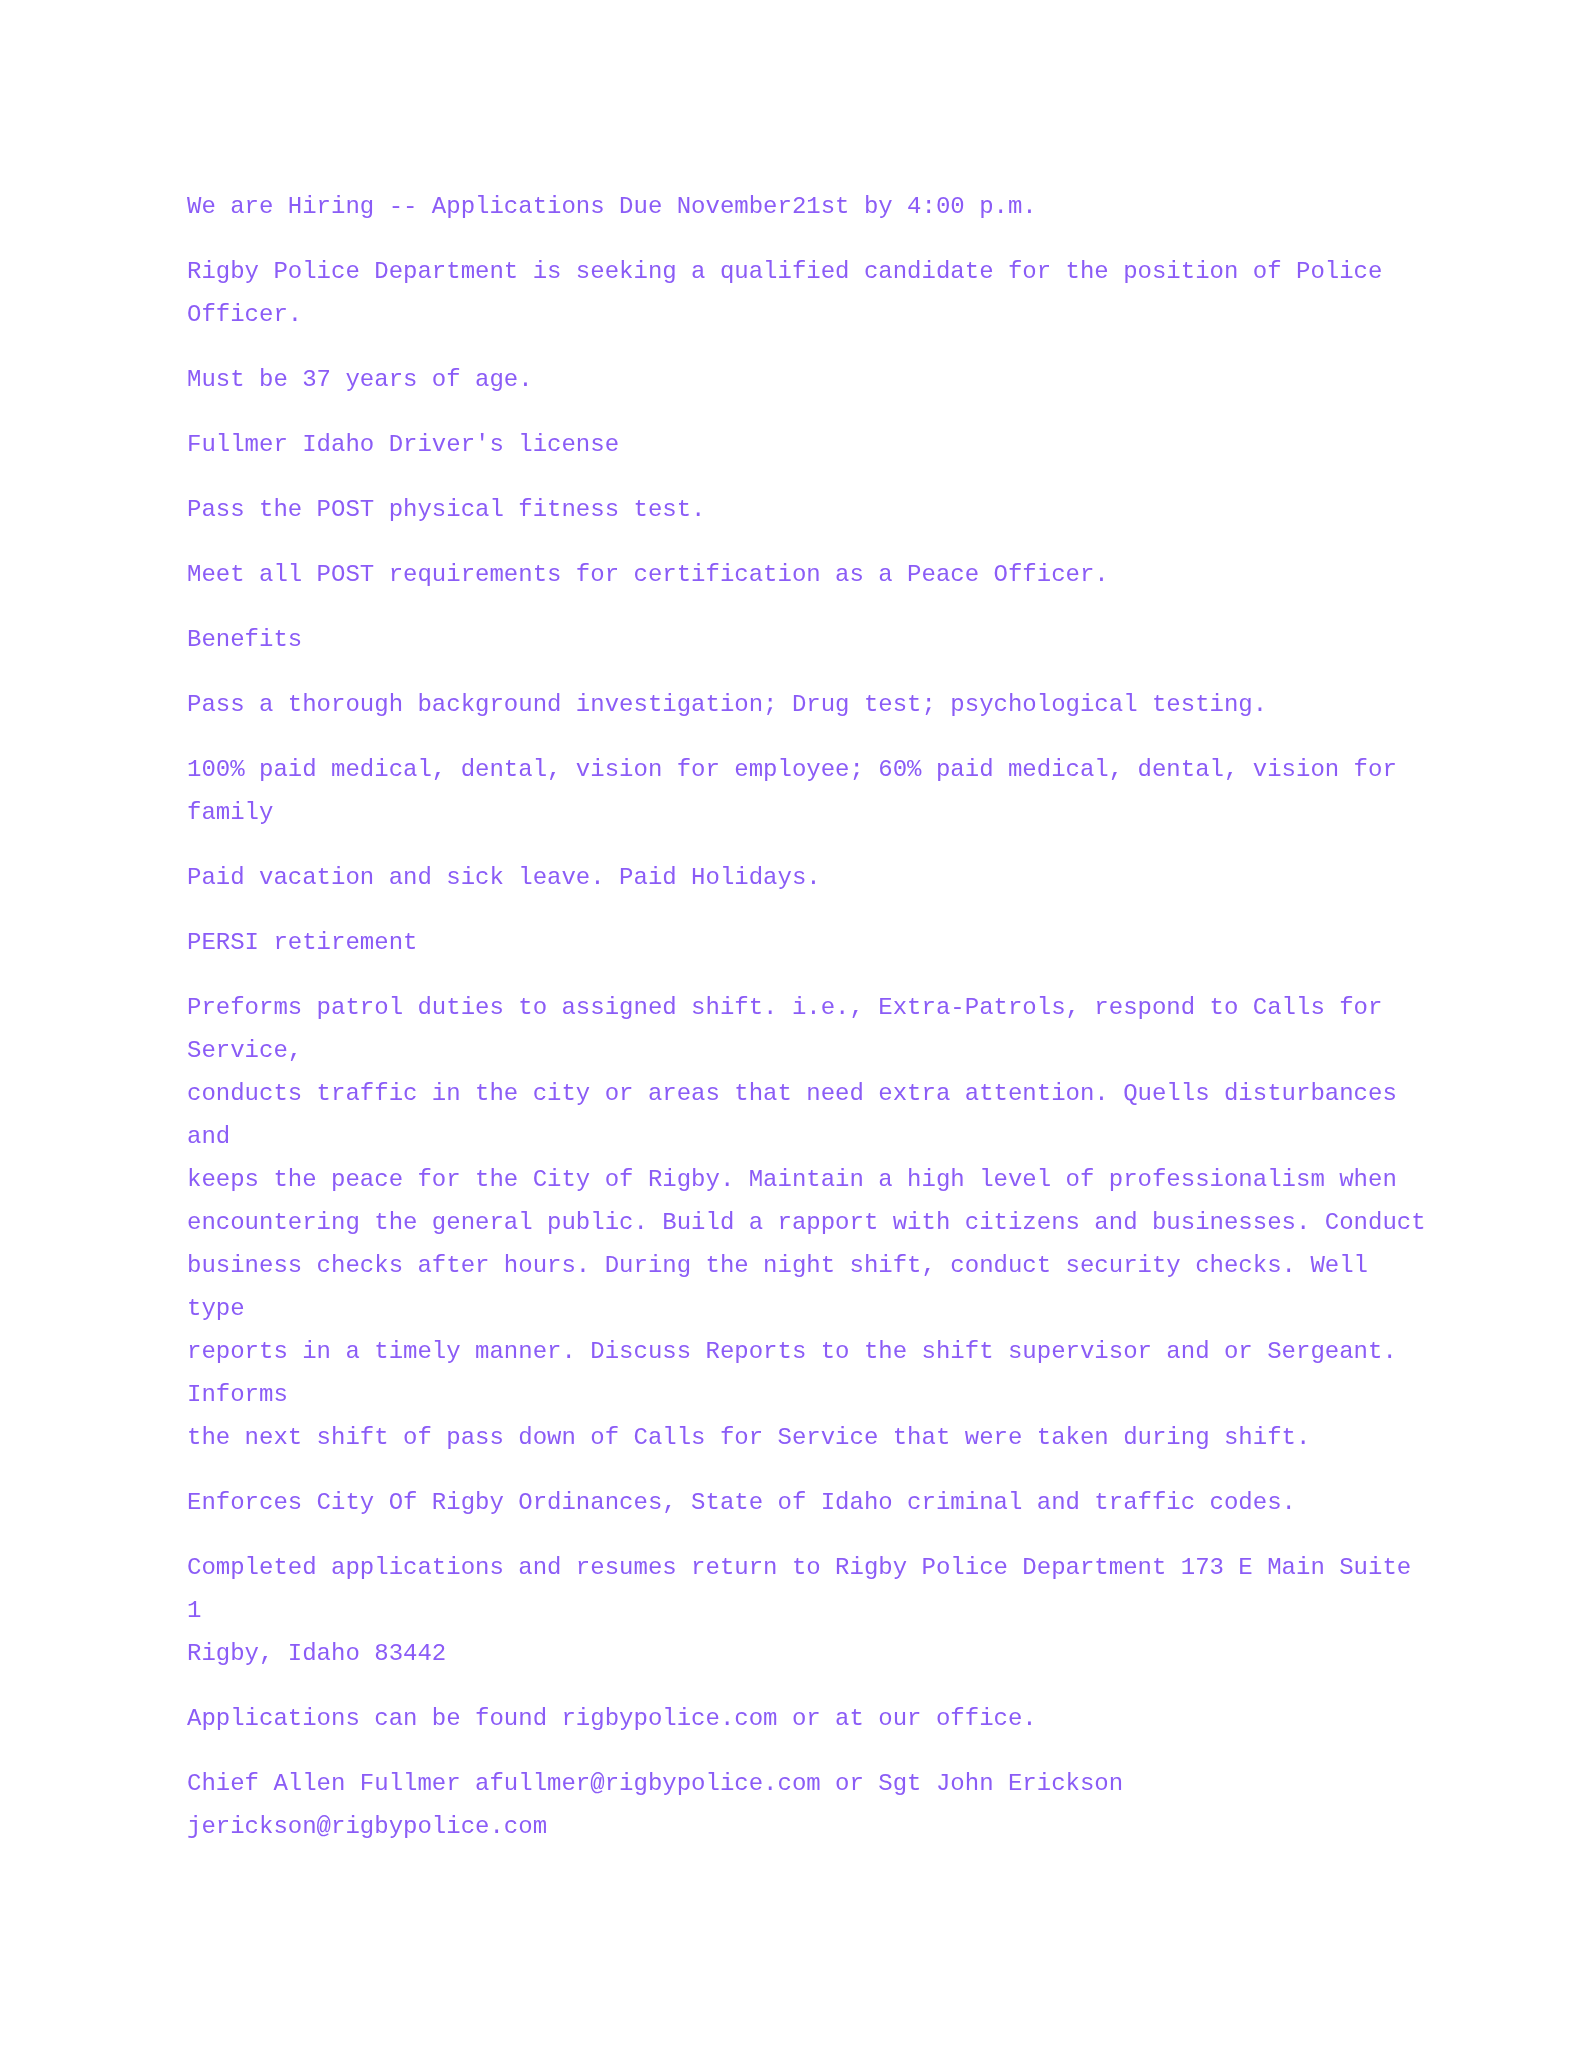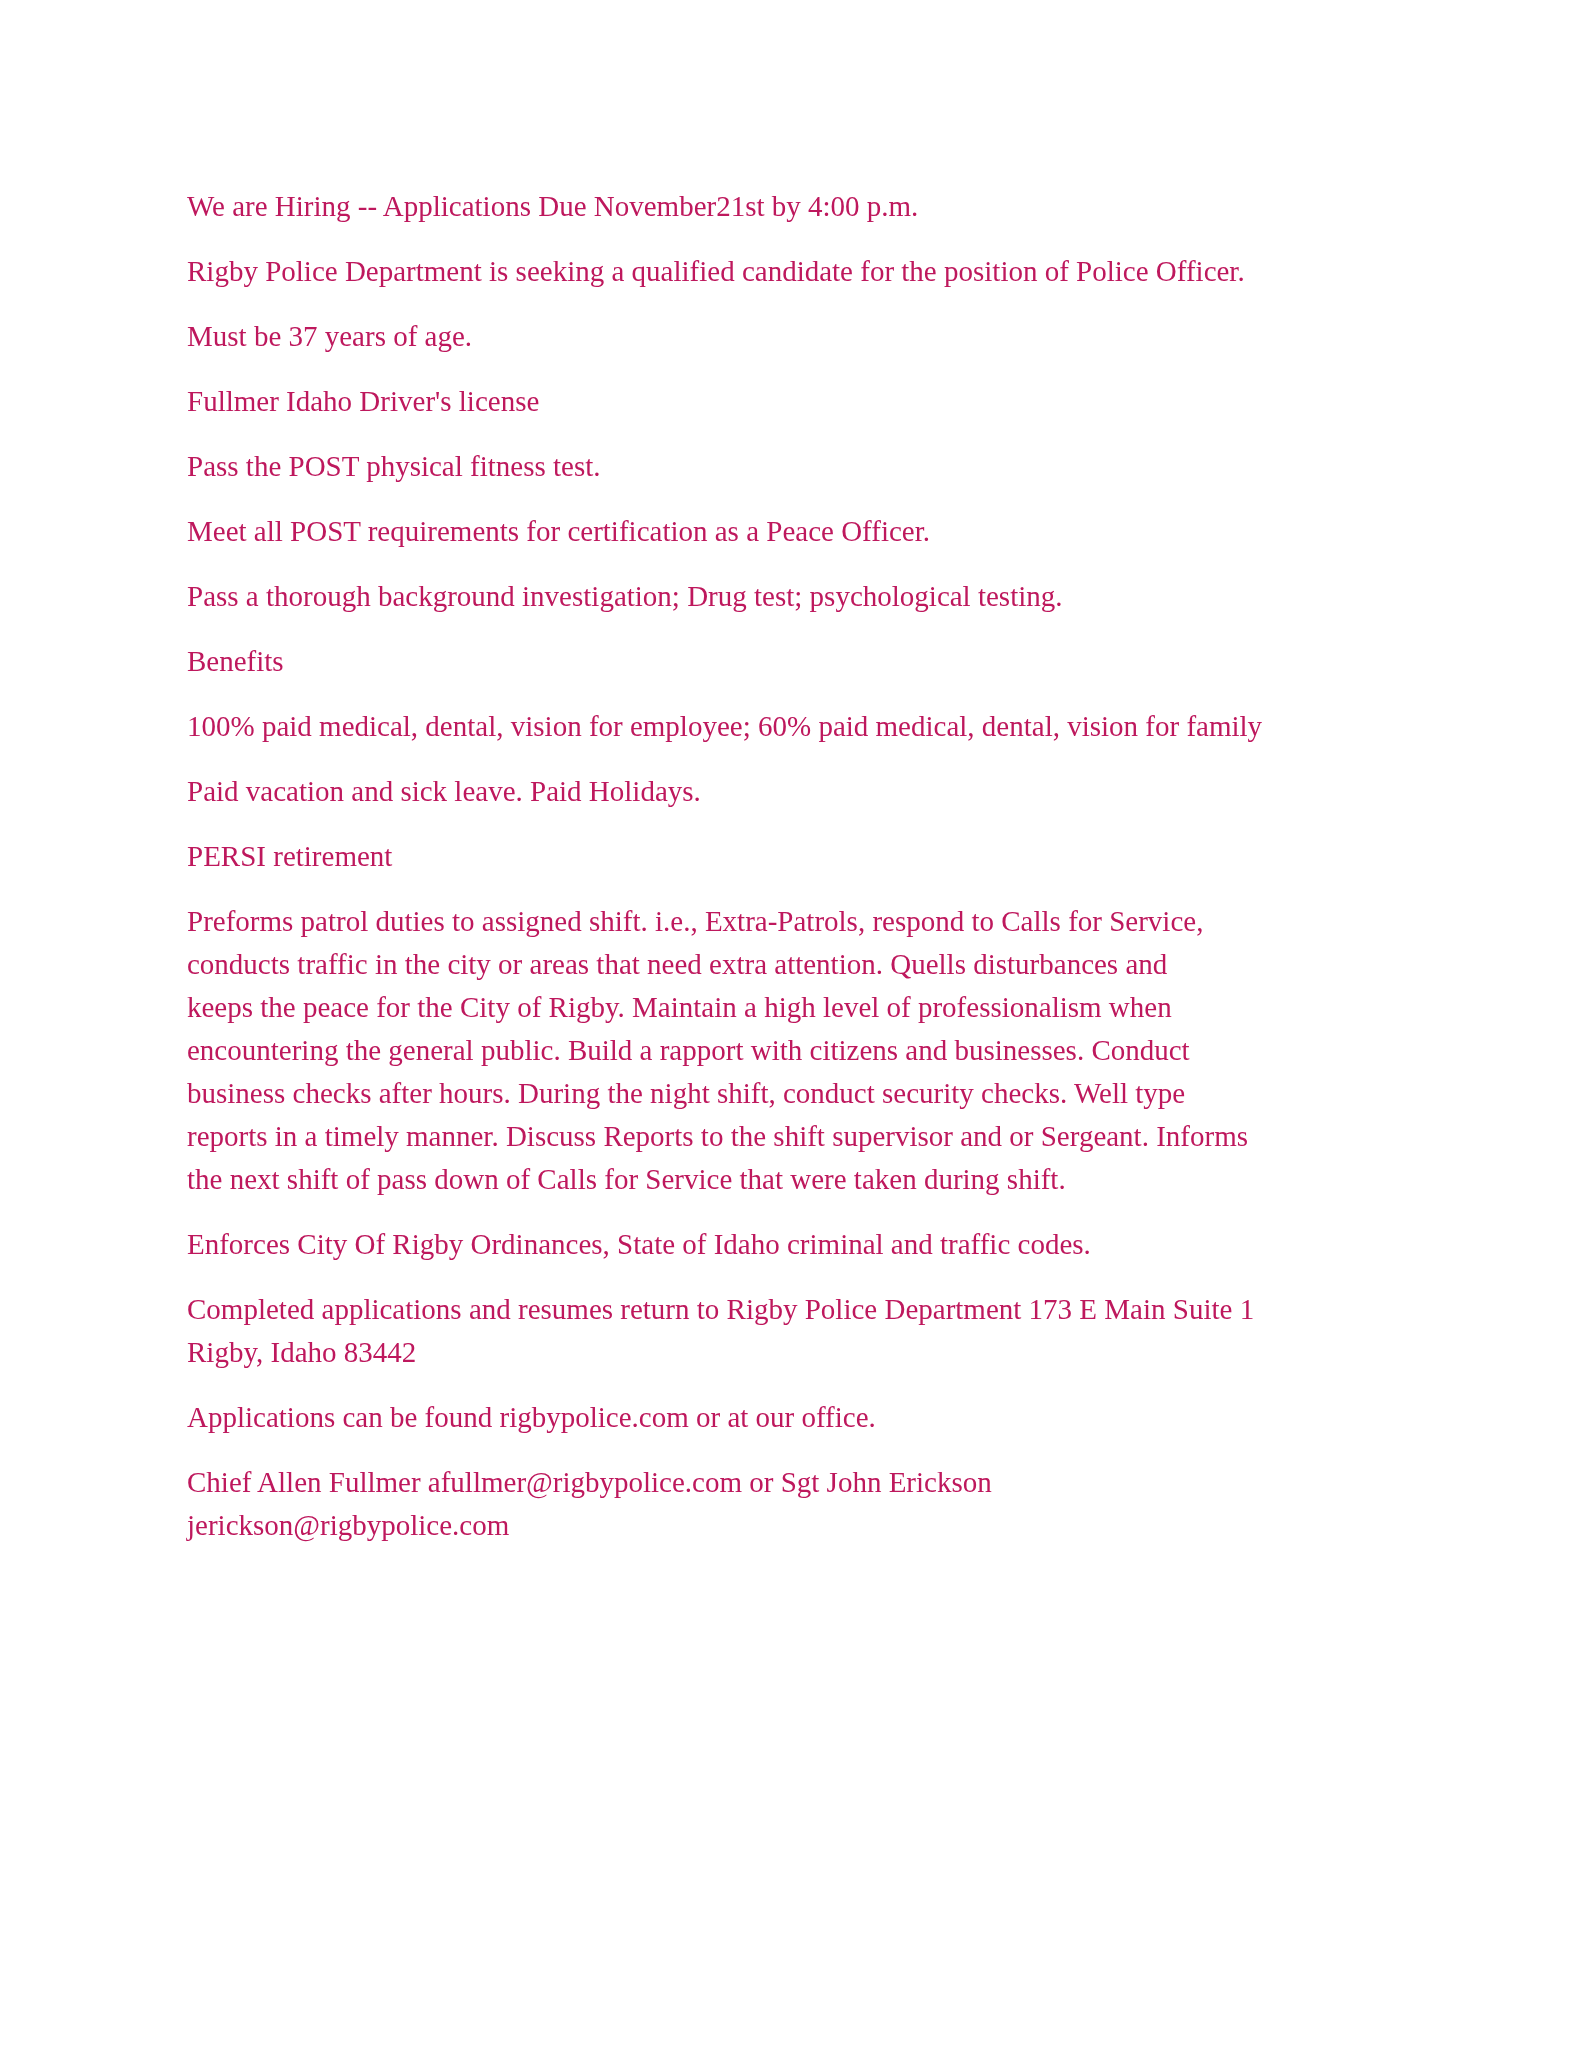--- a/index.html
+++ b/index.html
@@ -17,42 +17,42 @@
     position: absolute;
     top: 0;
     left: 0;
     width: 1583px;
     height: 2048px;
     background: #ffffff;
     box-sizing: border-box;
     padding: 185px 150px 0 187px;
   }
   .doc-body p {
-    font-family: Liberation Serif, serif;
-    font-size: 29px;
+    font-family: Liberation Mono, monospace;
+    font-size: 24px;
     line-height: 43px;
-    color: #be185d;
+    color: #8b5cf6;
     margin: 0 0 22px 0;
     white-space: pre-line;
     letter-spacing: 0px;
   }
 </style>
 </head>
 <body>
 
 <div class="page">
   <div class="doc-body">
       <p>We are Hiring -- Applications Due November21st by 4:00 p.m.</p>
       <p>Rigby Police Department is seeking a qualified candidate for the position of Police Officer.</p>
       <p>Must be 37 years of age.</p>
       <p>Fullmer Idaho Driver's license</p>
       <p>Pass the POST physical fitness test.</p>
       <p>Meet all POST requirements for certification as a Peace Officer.</p>
+      <p>Benefits</p>
       <p>Pass a thorough background investigation; Drug test; psychological testing.</p>
-      <p>Benefits</p>
       <p>100% paid medical, dental, vision for employee; 60% paid medical, dental, vision for family</p>
       <p>Paid vacation and sick leave. Paid Holidays.</p>
       <p>PERSI retirement</p>
       <p>Preforms patrol duties to assigned shift. i.e., Extra-Patrols, respond to Calls for Service,
 conducts traffic in the city or areas that need extra attention. Quells disturbances and
 keeps the peace for the City of Rigby. Maintain a high level of professionalism when
 encountering the general public. Build a rapport with citizens and businesses. Conduct
 business checks after hours. During the night shift, conduct security checks. Well type
 reports in a timely manner. Discuss Reports to the shift supervisor and or Sergeant. Informs
 the next shift of pass down of Calls for Service that were taken during shift.</p>

